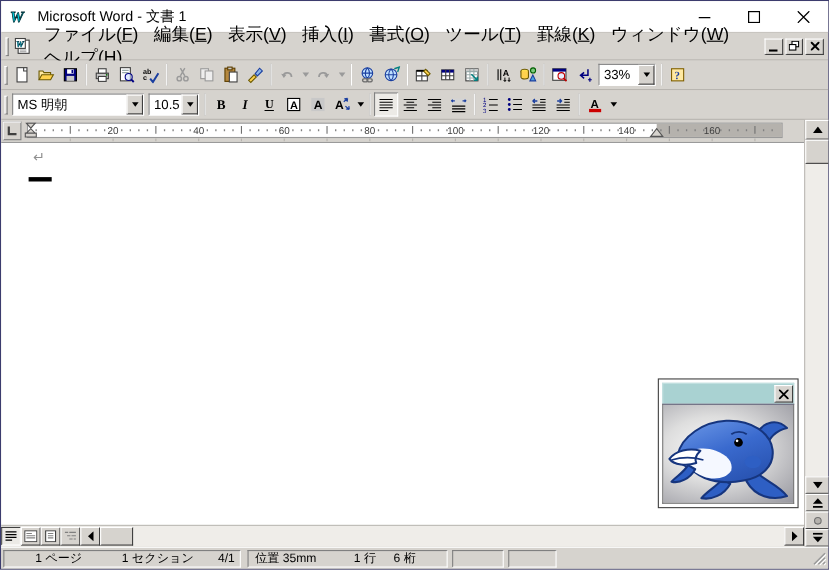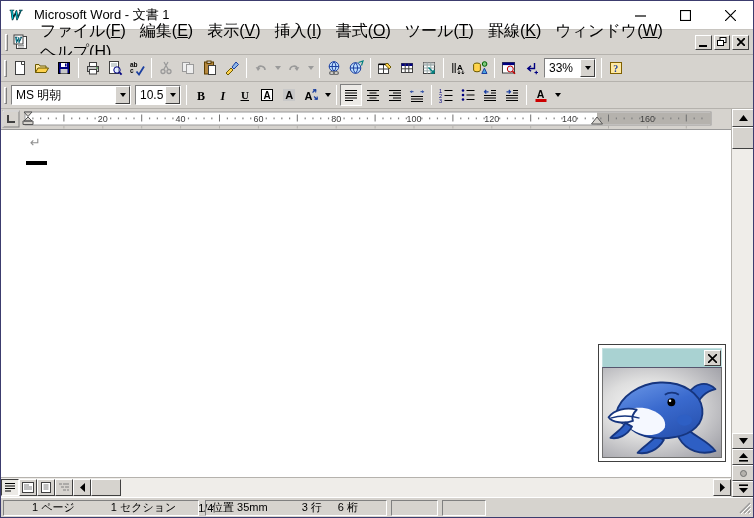--- a/index.html
+++ b/index.html
@@ -759,28 +759,28 @@
             <svg width="9" height="10" viewBox="0 0 9 10">
               <rect x="0" y="0.4" width="9" height="1.6" fill="#000"></rect>
               <path d="M0 4 L9 4 4.5 9 Z" fill="#000"></path>
             </svg>
           </span>
         </div>
     </div>
   </div>
 
   <div class="statusbar">
-    <div class="spanel" style="width:196px">
+    <div class="spanel" style="width:216px">
       <span style="margin-left:28px">1 ページ</span>
       <span style="margin-left:36px">1 セクション</span>
-      <span style="margin-left:22px">1/4</span>
+      <span style="margin-left:22px">4/1</span>
     </div>
     <div class="spanel" style="width:182px;margin-left:6px">
       <span style="margin-left:6px">位置  35mm</span>
-      <span style="margin-left:34px">3 行</span>
+      <span style="margin-left:34px">1 行</span>
       <span style="margin-left:16px">6 桁</span>
     </div>
     <div class="spanel" style="width:47px;margin-left:4px"></div>
     <div class="spanel" style="width:44px;margin-left:4px"></div>
     <span class="sgrip">
         <svg width="13" height="13" viewBox="0 0 13 13">
           <path d="M12 2 L2 12 M12 6 L6 12 M12 10 L10 12" stroke="#9a9a9a" stroke-width="1.4"></path>
           <path d="M13 3 L3 13 M13 7 L7 13 M13 11 L11 13" stroke="#fff" stroke-width="1"></path>
         </svg>
       </span>

